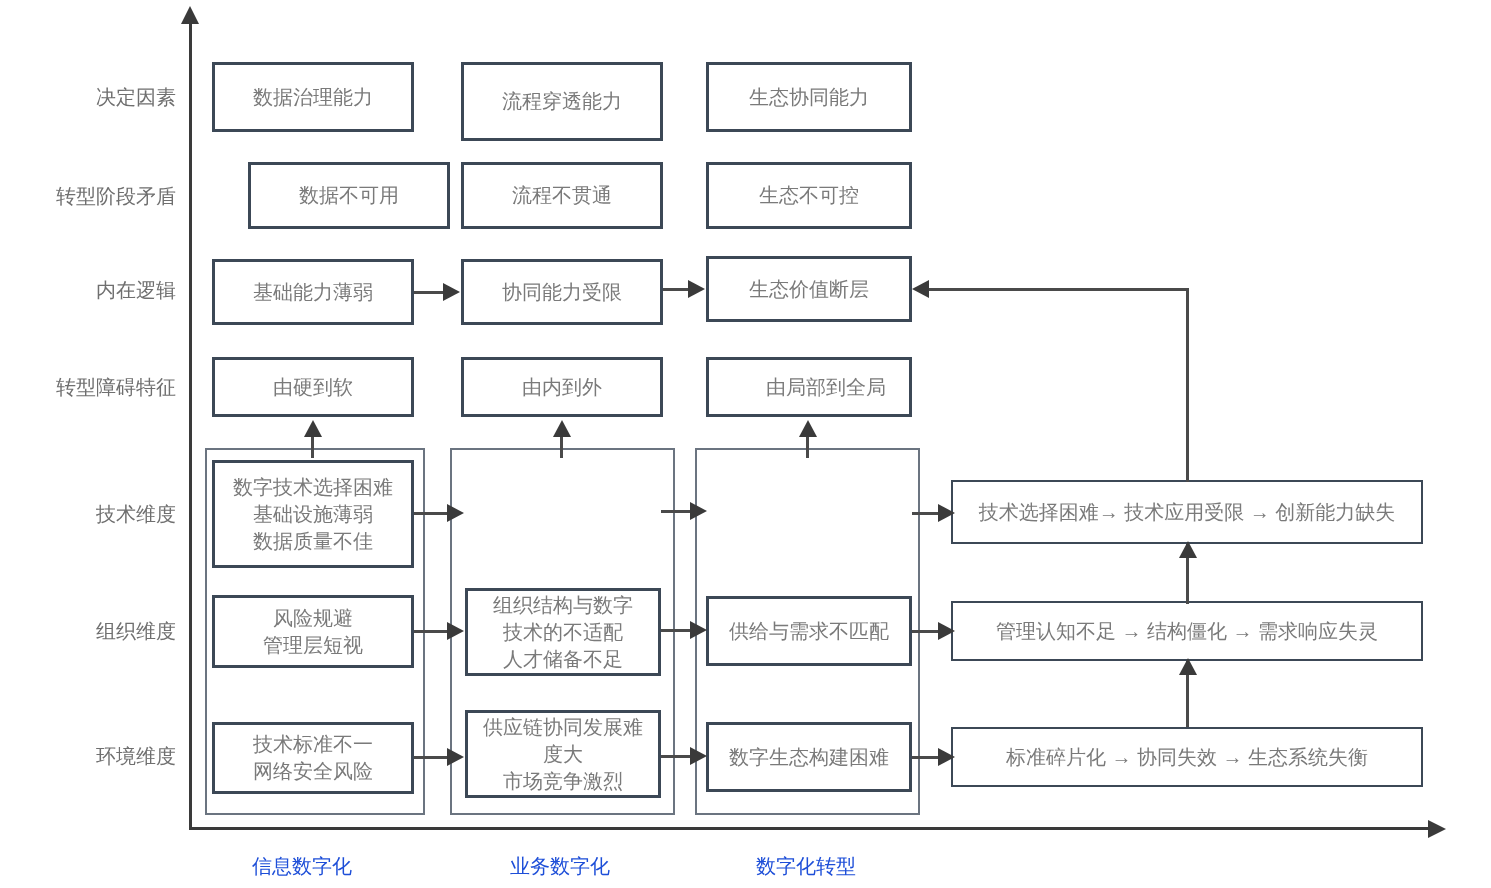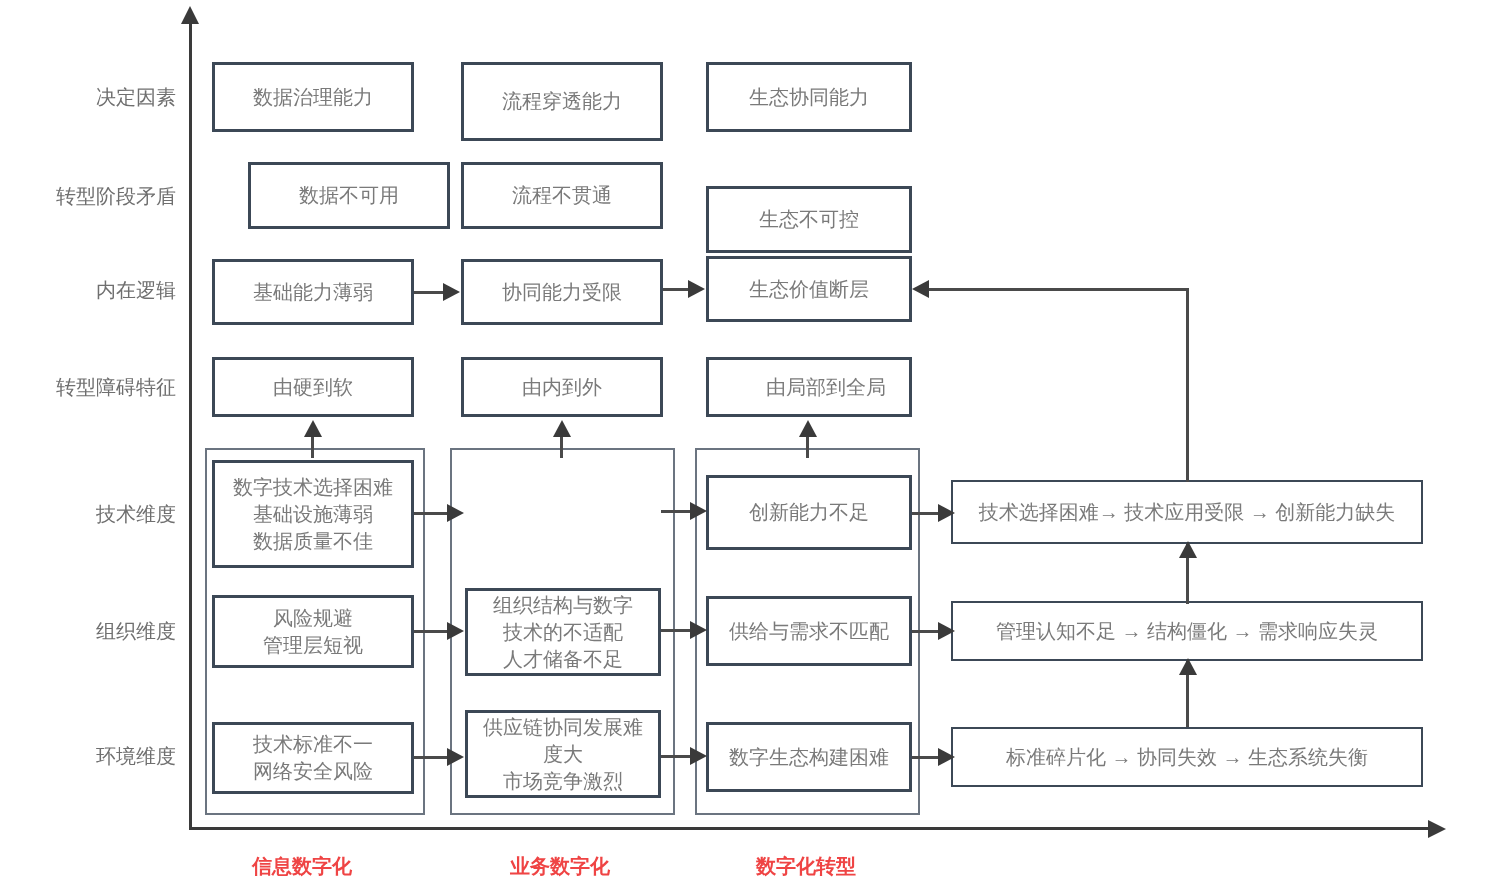--- a/index.html
+++ b/index.html
@@ -34,28 +34,27 @@
     font-size:20px;
     line-height:24px;
     text-align:right;
     right:1315px;           
     white-space:nowrap;
   }
 
   
   .col-label{
     position:absolute;
-    color:#ef4444;
+    color:#1d4ed8;
     font-size:20px;
     line-height:24px;
     top:854px;
     text-align:center;
     transform:translateX(-50%);
     white-space:nowrap;
-    font-weight:bold;
   }
 
   
   .node{
     position:absolute;
     box-sizing:border-box;
     background:#ffffff;
     border:3px solid #3c4856;
     display:flex;
     align-items:center;
@@ -131,21 +130,21 @@
   <div class="node" style="left:706px;top:62px;width:206px;height:70px;">
       <span class="txt">生态协同能力</span>
     </div>
 
   <div class="node" style="left:212px;top:162px;width:202px;height:67px;margin-left:36px;">
       <span class="txt">数据不可用</span>
     </div>
   <div class="node" style="left:461px;top:162px;width:202px;height:67px;">
       <span class="txt">流程不贯通</span>
     </div>
-  <div class="node" style="left:706px;top:162px;width:206px;height:67px;margin-top:24px;">
+  <div class="node" style="left:706px;top:162px;width:206px;height:67px;">
       <span class="txt">生态不可控</span>
     </div>
 
   <div class="node" style="left:212px;top:259px;width:202px;height:66px;">
       <span class="txt">基础能力薄弱</span>
     </div>
   <div class="node" style="left:461px;top:259px;width:202px;height:66px;">
       <span class="txt">协同能力受限</span>
     </div>
   <div class="node" style="left:706px;top:256px;width:206px;height:66px;">
@@ -172,23 +171,20 @@
   <div class="ln v" style="left:560px;top:436px;height:22px;"></div>
   <div class="arr up" style="left:553px;top:420px;"></div>
   <div class="ln v" style="left:806px;top:436px;height:22px;"></div>
   <div class="arr up" style="left:799px;top:420px;"></div>
 
   <div class="node" style="left:212px;top:460px;width:202px;height:108px;">
       <span class="txt">数字技术选择困难
 基础设施薄弱
 数据质量不佳</span>
     </div>
-  <div class="node" style="left:706px;top:475px;width:206px;height:75px;">
-      <span class="txt">创新能力不足</span>
-    </div>
   <div class="node thin" style="left:951px;top:480px;width:472px;height:64px;">
       <span class="txt">技术选择困难→ 技术应用受限 → 创新能力缺失</span>
     </div>
 
   <div class="ln h" style="left:414px;top:512px;width:34px;"></div>
   <div class="arr right" style="left:447px;top:504px;"></div>
   <div class="ln h" style="left:661px;top:510px;width:30px;"></div>
   <div class="arr right" style="left:690px;top:502px;"></div>
   <div class="ln h" style="left:912px;top:512px;width:30px;"></div>
   <div class="arr right" style="left:938px;top:504px;"></div>

